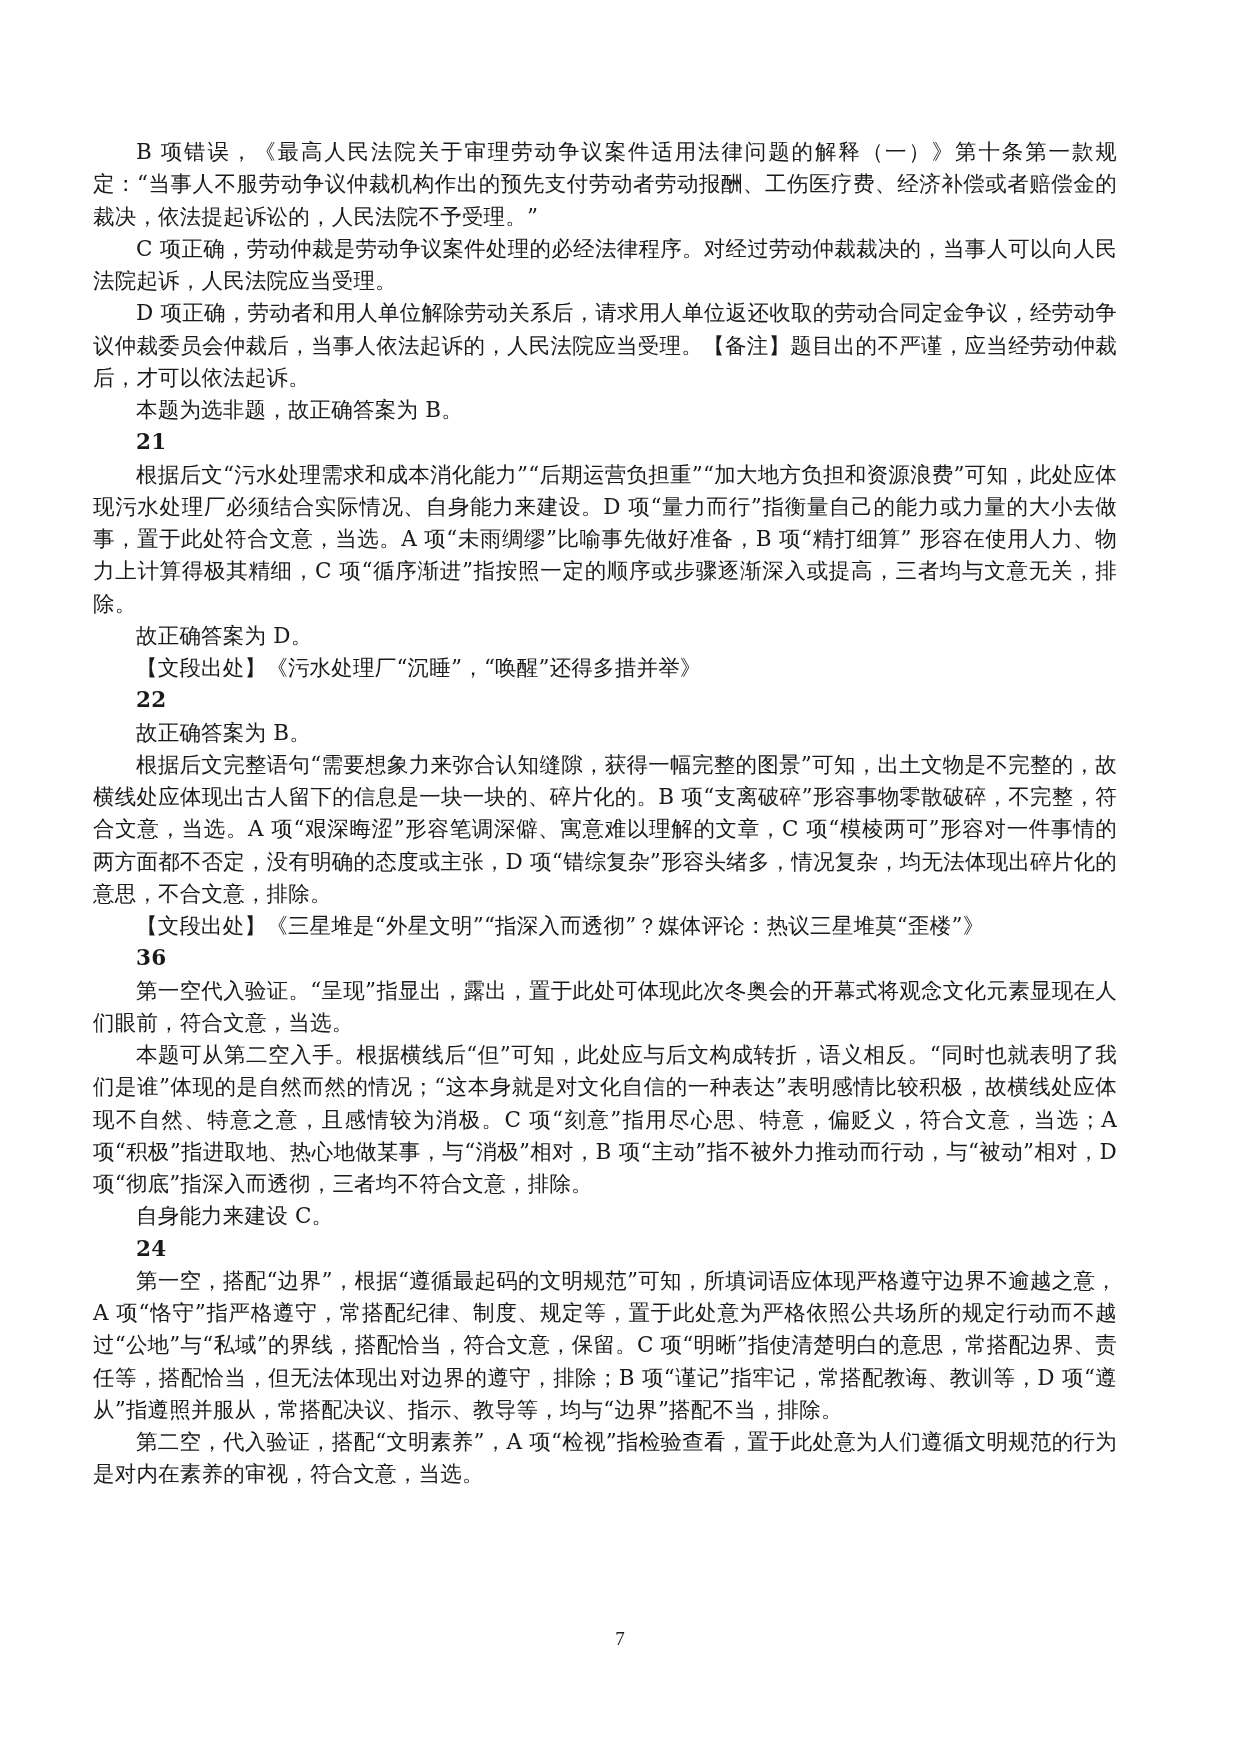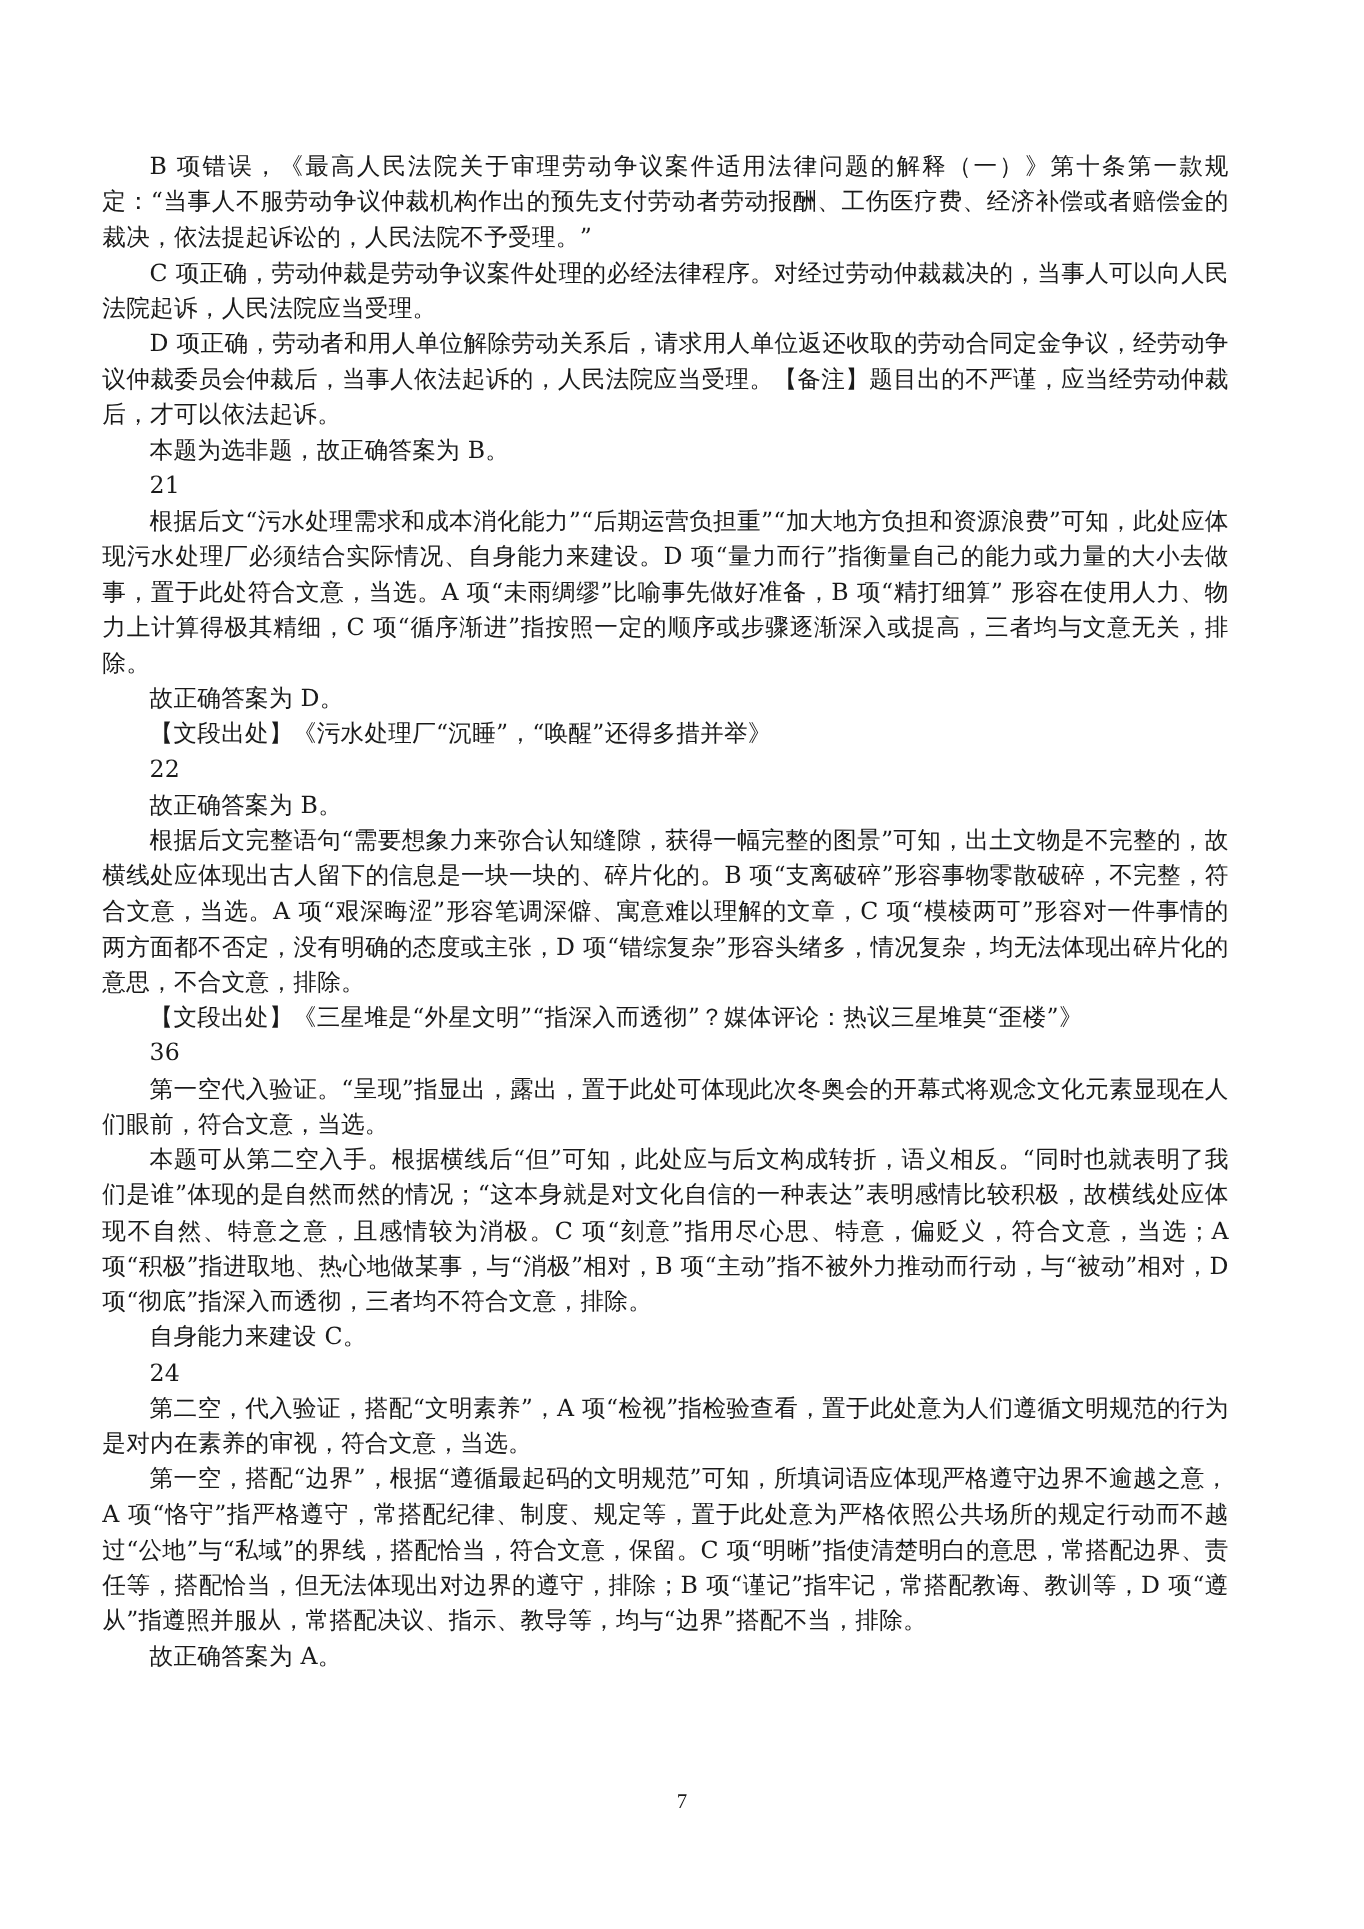--- a/index.html
+++ b/index.html
@@ -24,21 +24,21 @@
     .p {
       font-size: 21.5px;
       line-height: 32.25px;
       margin: 0;
       text-align: justify;
       text-justify: inter-ideograph;
       letter-spacing: 0.2px;
       word-break: break-all;
     }
     .indent { text-indent: 43px; }
-    .num { text-indent: 43px; }
+    .num { text-indent: 43px; font-weight: bold; }
     .page-number {
       position: absolute;
       left: 0;
       width: 1240px;
       top: 1628px;
       text-align: center;
       font-size: 19px;
       font-family: "Liberation Serif", "DejaVu Serif", serif;
       color: #1a1a1a;
     }
@@ -57,18 +57,17 @@
   <p class="p indent">【文段出处】《污水处理厂“沉睡”，“唤醒”还得多措并举》</p>
   <p class="p num">22</p>
   <p class="p indent">故正确答案为 B。</p>
   <p class="p indent">根据后文完整语句“需要想象力来弥合认知缝隙，获得一幅完整的图景”可知，出土文物是不完整的，故横线处应体现出古人留下的信息是一块一块的、碎片化的。B 项“支离破碎”形容事物零散破碎，不完整，符合文意，当选。A 项“艰深晦涩”形容笔调深僻、寓意难以理解的文章，C 项“模棱两可”形容对一件事情的两方面都不否定，没有明确的态度或主张，D 项“错综复杂”形容头绪多，情况复杂，均无法体现出碎片化的意思，不合文意，排除。</p>
   <p class="p indent">【文段出处】《三星堆是“外星文明”“指深入而透彻”？媒体评论：热议三星堆莫“歪楼”》</p>
   <p class="p num">36</p>
   <p class="p indent">第一空代入验证。“呈现”指显出，露出，置于此处可体现此次冬奥会的开幕式将观念文化元素显现在人们眼前，符合文意，当选。</p>
   <p class="p indent">本题可从第二空入手。根据横线后“但”可知，此处应与后文构成转折，语义相反。“同时也就表明了我们是谁”体现的是自然而然的情况；“这本身就是对文化自信的一种表达”表明感情比较积极，故横线处应体现不自然、特意之意，且感情较为消极。C 项“刻意”指用尽心思、特意，偏贬义，符合文意，当选；A 项“积极”指进取地、热心地做某事，与“消极”相对，B 项“主动”指不被外力推动而行动，与“被动”相对，D 项“彻底”指深入而透彻，三者均不符合文意，排除。</p>
   <p class="p indent">自身能力来建设 C。</p>
   <p class="p num">24</p>
+  <p class="p indent">第一空，搭配“边界”，根据“遵循最起码的文明规范”可知，所填词语应体现严格遵守边界不逾越之意，A 项“恪守”指严格遵守，常搭配纪律、制度、规定等，置于此处意为严格依照公共场所的规定行动而不越过“公地”与“私域”的界线，搭配恰当，符合文意，保留。C 项“明晰”指使清楚明白的意思，常搭配边界、责任等，搭配恰当，但无法体现出对边界的遵守，排除；B 项“谨记”指牢记，常搭配教诲、教训等，D 项“遵从”指遵照并服从，常搭配决议、指示、教导等，均与“边界”搭配不当，排除。</p>
   <p class="p indent">第二空，代入验证，搭配“文明素养”，A 项“检视”指检验查看，置于此处意为人们遵循文明规范的行为是对内在素养的审视，符合文意，当选。</p>
-  <p class="p indent">第一空，搭配“边界”，根据“遵循最起码的文明规范”可知，所填词语应体现严格遵守边界不逾越之意，A 项“恪守”指严格遵守，常搭配纪律、制度、规定等，置于此处意为严格依照公共场所的规定行动而不越过“公地”与“私域”的界线，搭配恰当，符合文意，保留。C 项“明晰”指使清楚明白的意思，常搭配边界、责任等，搭配恰当，但无法体现出对边界的遵守，排除；B 项“谨记”指牢记，常搭配教诲、教训等，D 项“遵从”指遵照并服从，常搭配决议、指示、教导等，均与“边界”搭配不当，排除。</p>
-  <p class="p indent">故正确答案为 A。</p>
 </div>
 
 <div class="page-number">7</div>
 
 </body></html>

